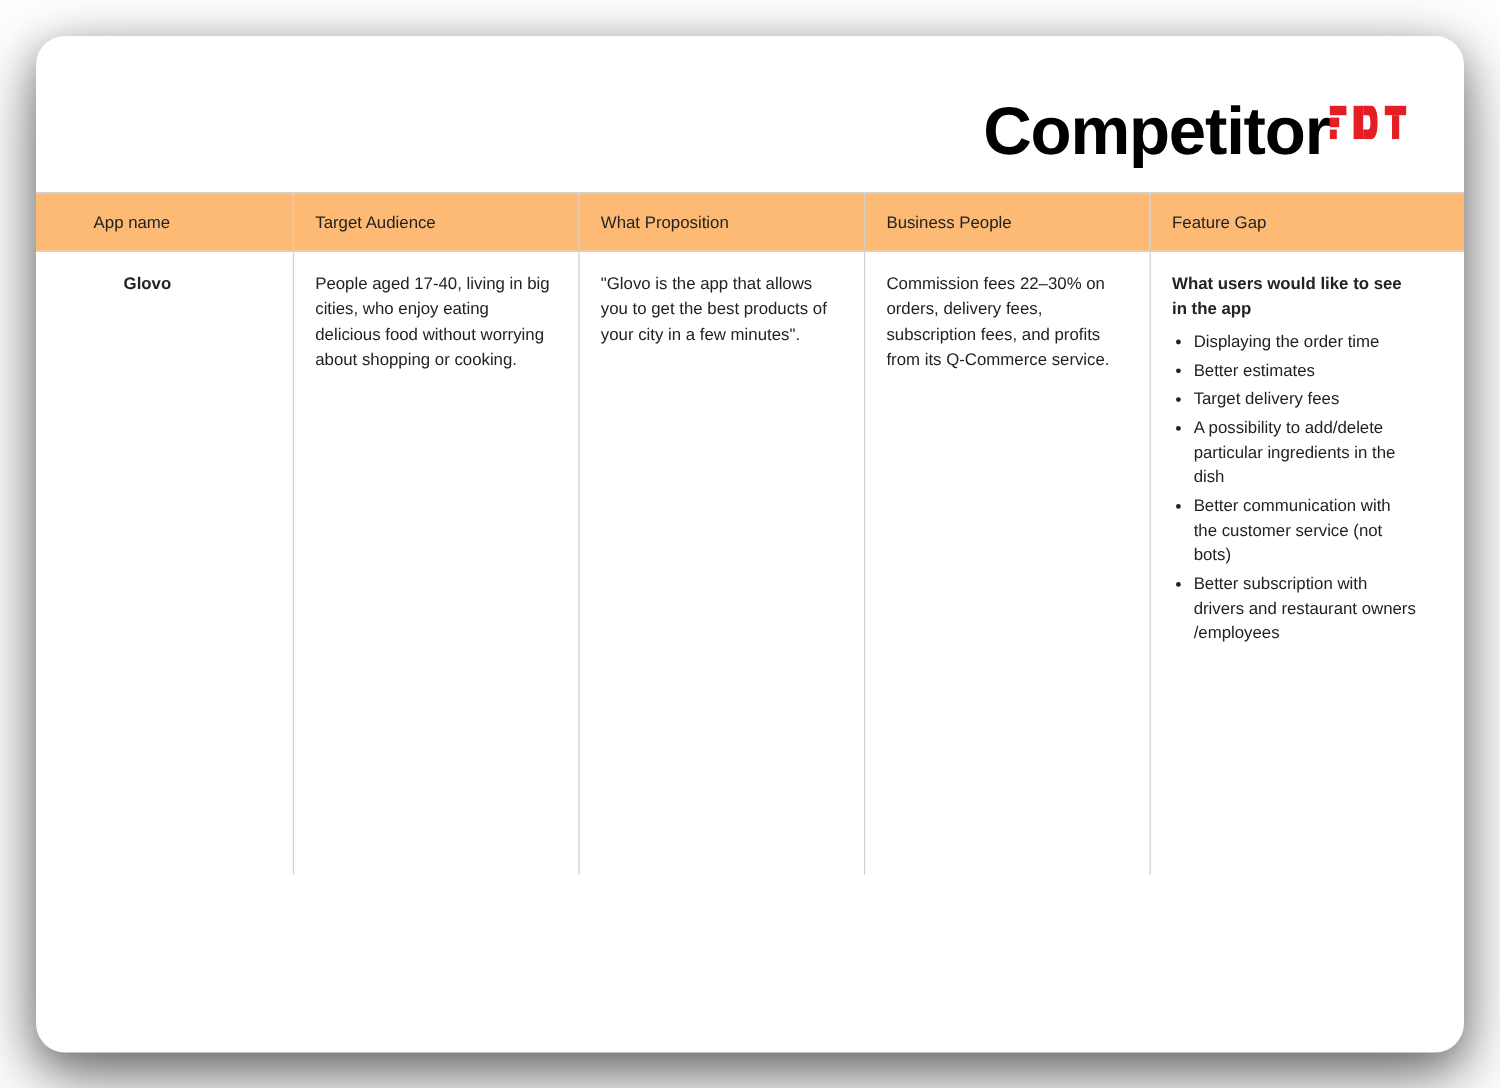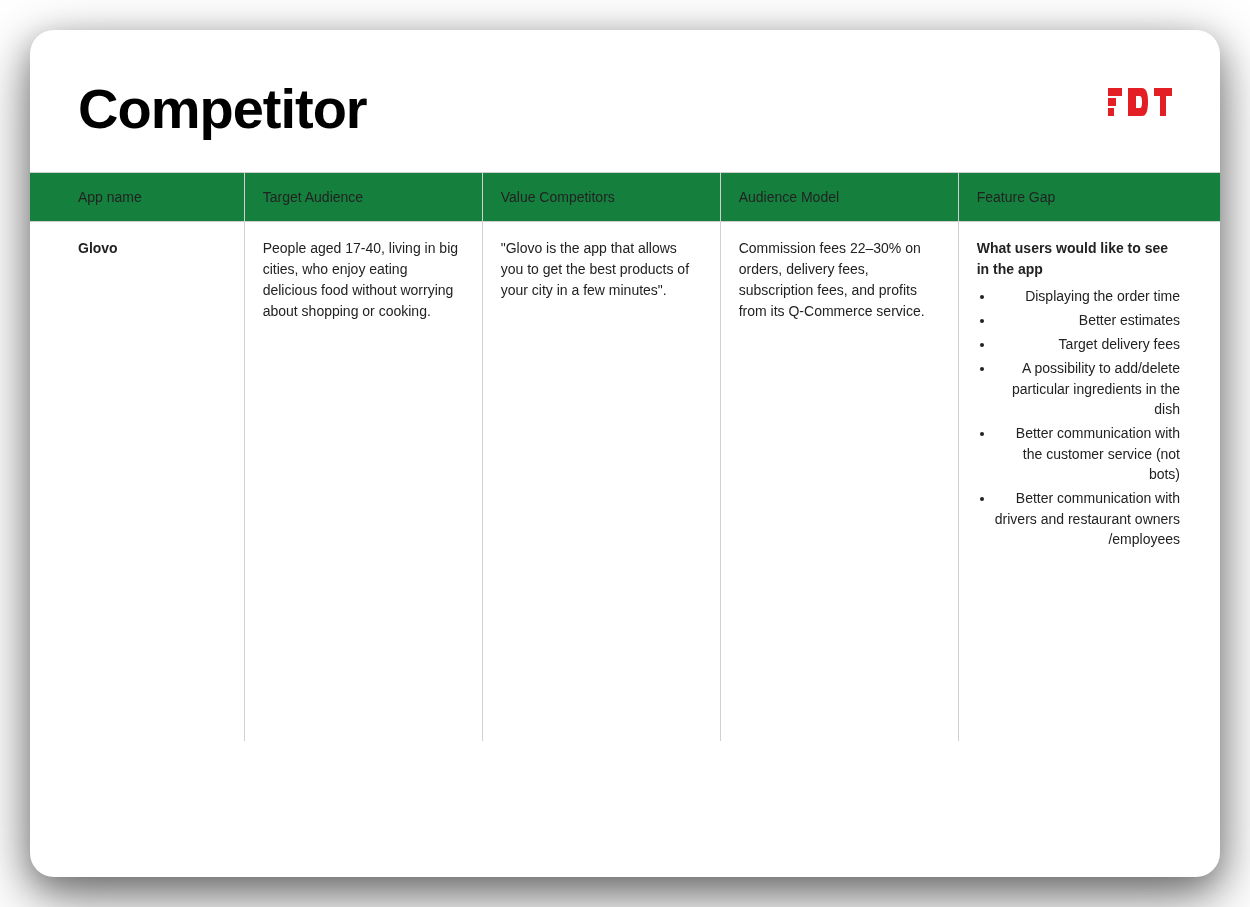--- a/index.html
+++ b/index.html
@@ -19,24 +19,24 @@
       border-radius: 24px;
       box-shadow: 0 20px 60px rgba(0, 0, 0, 0.45), 0 10px 30px rgba(0, 0, 0, 0.3);
       width: 100%;
       height: 100%;
       padding: 48px 0 0 0;
       overflow: hidden;
       position: relative;
     }
     .header-row {
       display: flex;
-      justify-content: space-between;
+      justify-content: flex-end;
       align-items: flex-start;
       padding: 0 48px;
-      margin-bottom: 32px;
+      margin-bottom: 20px;
     }
     .title {
       font-size: 56px;
       font-weight: 800;
       line-height: 1.1;
       letter-spacing: -1px;
       color: #000;
     }
     .logo {
       margin-top: 10px;
@@ -71,47 +71,47 @@
     .table th:last-child,
     .table td:last-child {
       border-right: none;
       padding-right: 40px;
       margin-left: 12px;
     }
     .table th {
       font-weight: 400;
       color: #222;
       border-bottom: 1px solid #d0d0d0;
-      background: #15803d;
+      background: #fdba74;
     }
     .table td {
       color: #222;
       line-height: 1.5;
       height: 520px;
     }
     .col-app { width: 18%; }
     .col-target { width: 20%; }
     .col-value { width: 20%; }
     .col-business { width: 20%; }
     .col-feature { width: 22%; }
     .app-name {
       font-weight: 700;
+      margin-left: 25px;
     }
     .feature-title {
       font-weight: 700;
       margin-bottom: 6px;
     }
     .feature-list {
       list-style: disc;
       padding-left: 18px;
     }
     .feature-list li {
       margin-bottom: 4px;
       line-height: 1.45;
-      text-align: right;
     }
   </style>
 </head>
 <body>
 
 <div class="card">
   <div class="header-row">
     <h1 class="title">
       <span>Competitor</span><br>
     </h1>
@@ -140,41 +140,41 @@
         <col class="col-app">
         <col class="col-target">
         <col class="col-value">
         <col class="col-business">
         <col class="col-feature">
       </colgroup>
       <thead>
         <tr>
           <th>App name</th>
           <th>Target Audience</th>
-          <th>Value Competitors</th>
-          <th>Audience Model</th>
+          <th>What Proposition</th>
+          <th>Business People</th>
           <th>Feature Gap</th>
         </tr>
       </thead>
       <tbody>
         <tr>
           <td>
             <span class="app-name">Glovo</span>
           </td>
           <td>People aged 17-40, living in big cities, who enjoy eating delicious food without worrying about shopping or cooking.</td>
           <td>"Glovo is the app that allows you to get the best products of your city in a few minutes".</td>
           <td>Commission fees 22–30% on orders, delivery fees, subscription fees, and profits from its Q-Commerce service.</td>
           <td>
             <div class="feature-title">What users would like to see in the app</div>
             <ul class="feature-list">
               <li>Displaying the order time</li>
               <li>Better estimates</li>
               <li>Target delivery fees</li>
               <li>A possibility to add/delete particular ingredients in the dish</li>
               <li>Better communication with the customer service (not bots)</li>
-              <li>Better communication with drivers and restaurant owners /employees</li>
+              <li>Better subscription with drivers and restaurant owners /employees</li>
             </ul>
           </td>
         </tr>
       </tbody>
     </table>
   </div>
 </div>
 
 </body></html>

